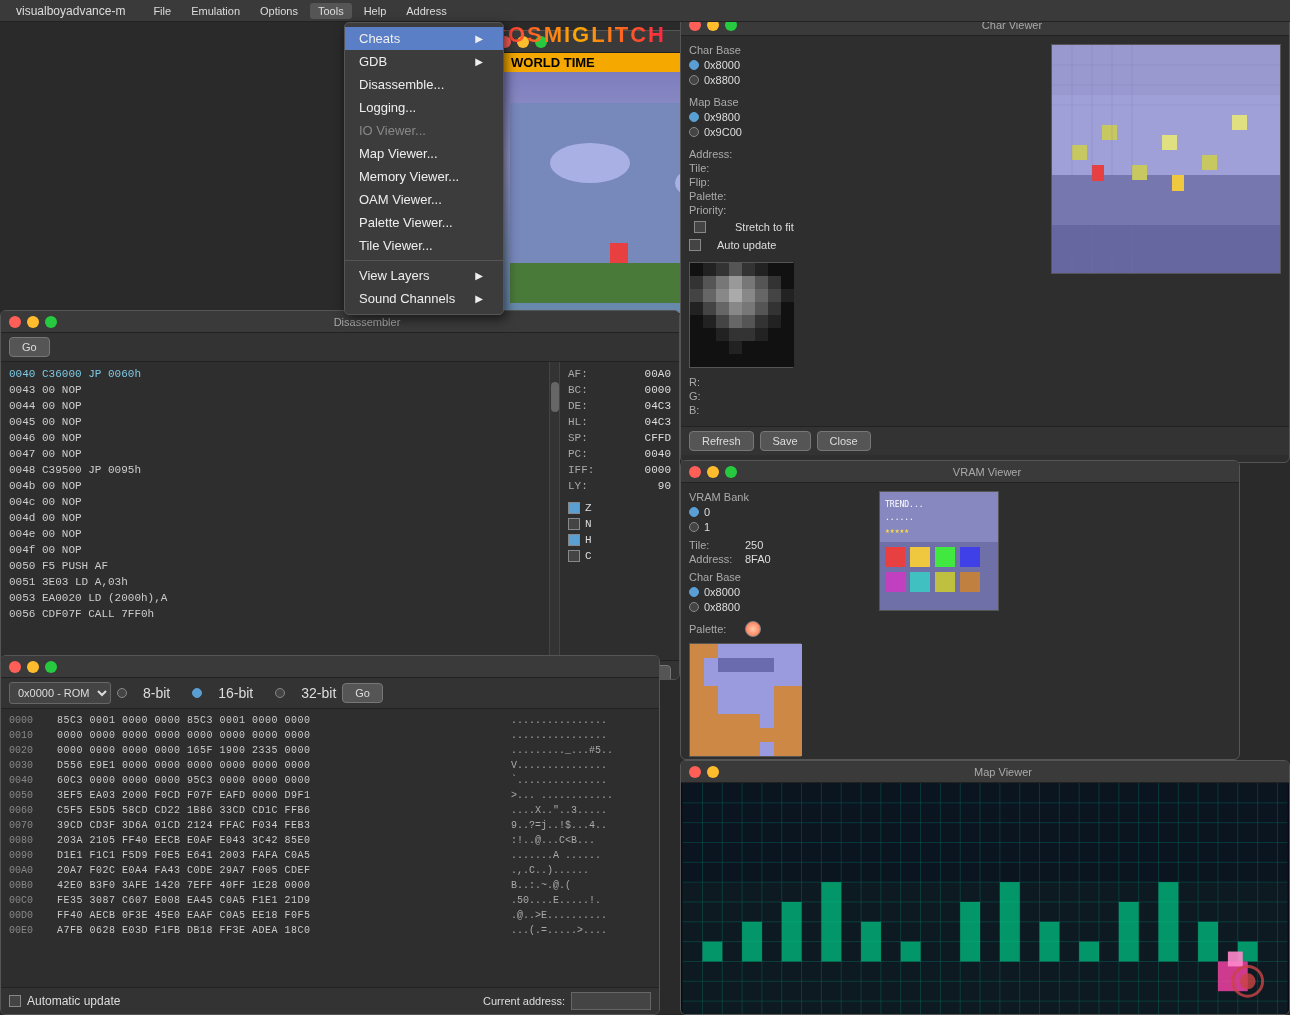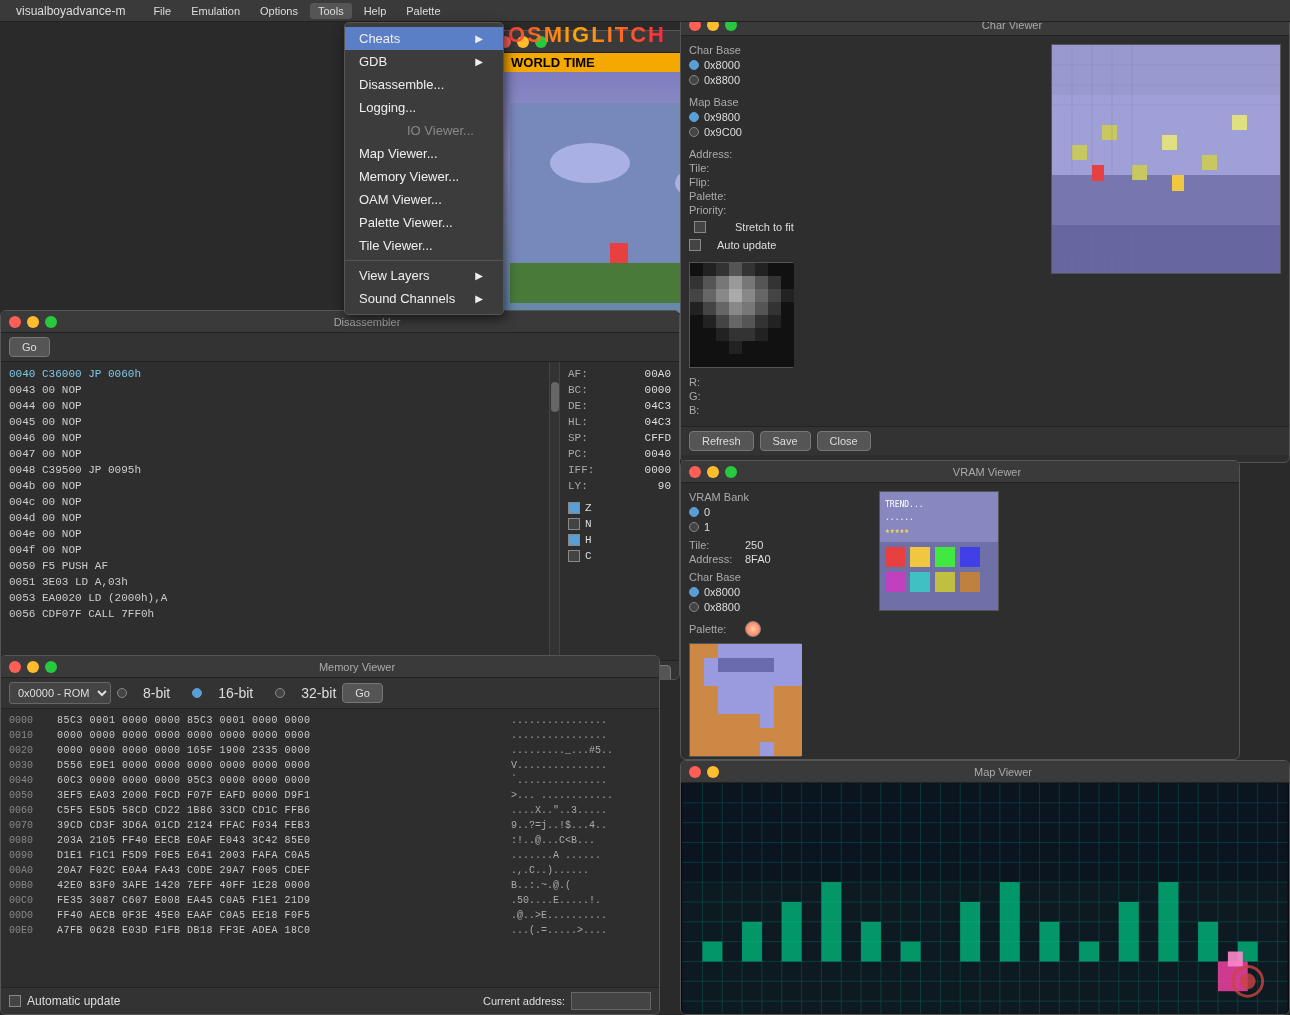--- a/index.html
+++ b/index.html
@@ -62,21 +62,20 @@
       align-items: center;
       justify-content: space-between;
       color: #eee;
       font-size: 13px;
     }
     .menu-item.highlighted {
       background: #5a7fc7;
     }
     .menu-item.disabled {
       color: #888;
-      margin-left: 48px;
     }
     .menu-item .arrow {
       margin-left: 10px;
       font-size: 10px;
     }
     .menu-separator {
       height: 1px;
       background: #555;
       margin: 3px 0;
     }
@@ -345,21 +344,21 @@
 </head>
 <body>
 
 <div class="menubar">
   <span class="menubar-item menubar-appname">visualboyadvance-m</span>
   <span class="menubar-item">File</span>
   <span class="menubar-item">Emulation</span>
   <span class="menubar-item">Options</span>
   <span class="menubar-item active">Tools</span>
   <span class="menubar-item">Help</span>
-  <span class="menubar-item">Palette</span>
+  <span class="menubar-item">Address</span>
 </div>
 
 <div class="dropdown-menu">
   <div class="menu-item highlighted">
     <span>Cheats</span>
     <span class="arrow">▶</span>
   </div>
   <div class="menu-item">
     <span>GDB</span>
     <span class="arrow">▶</span>
@@ -847,21 +846,20 @@
     </div>
   </div>
 
 </div>
 
 <div class="window mem-window">
   <div class="window-titlebar">
     <span class="traffic-light tl-close"></span>
     <span class="traffic-light tl-min"></span>
     <span class="traffic-light tl-max"></span>
-    <span class="window-title">Memory Viewer</span>
   </div>
   <div class="mem-toolbar">
     <select class="select-box">
       <option>0x0000 - ROM</option>
     </select>
     <div style="display:flex; gap:16px; align-items:center; font-size:14px;">
       <div class="radio-btn"></div>
       <span>8-bit</span>
       <div class="radio-btn selected" style="margin-left:6px;"></div>
       <span>16-bit</span>

